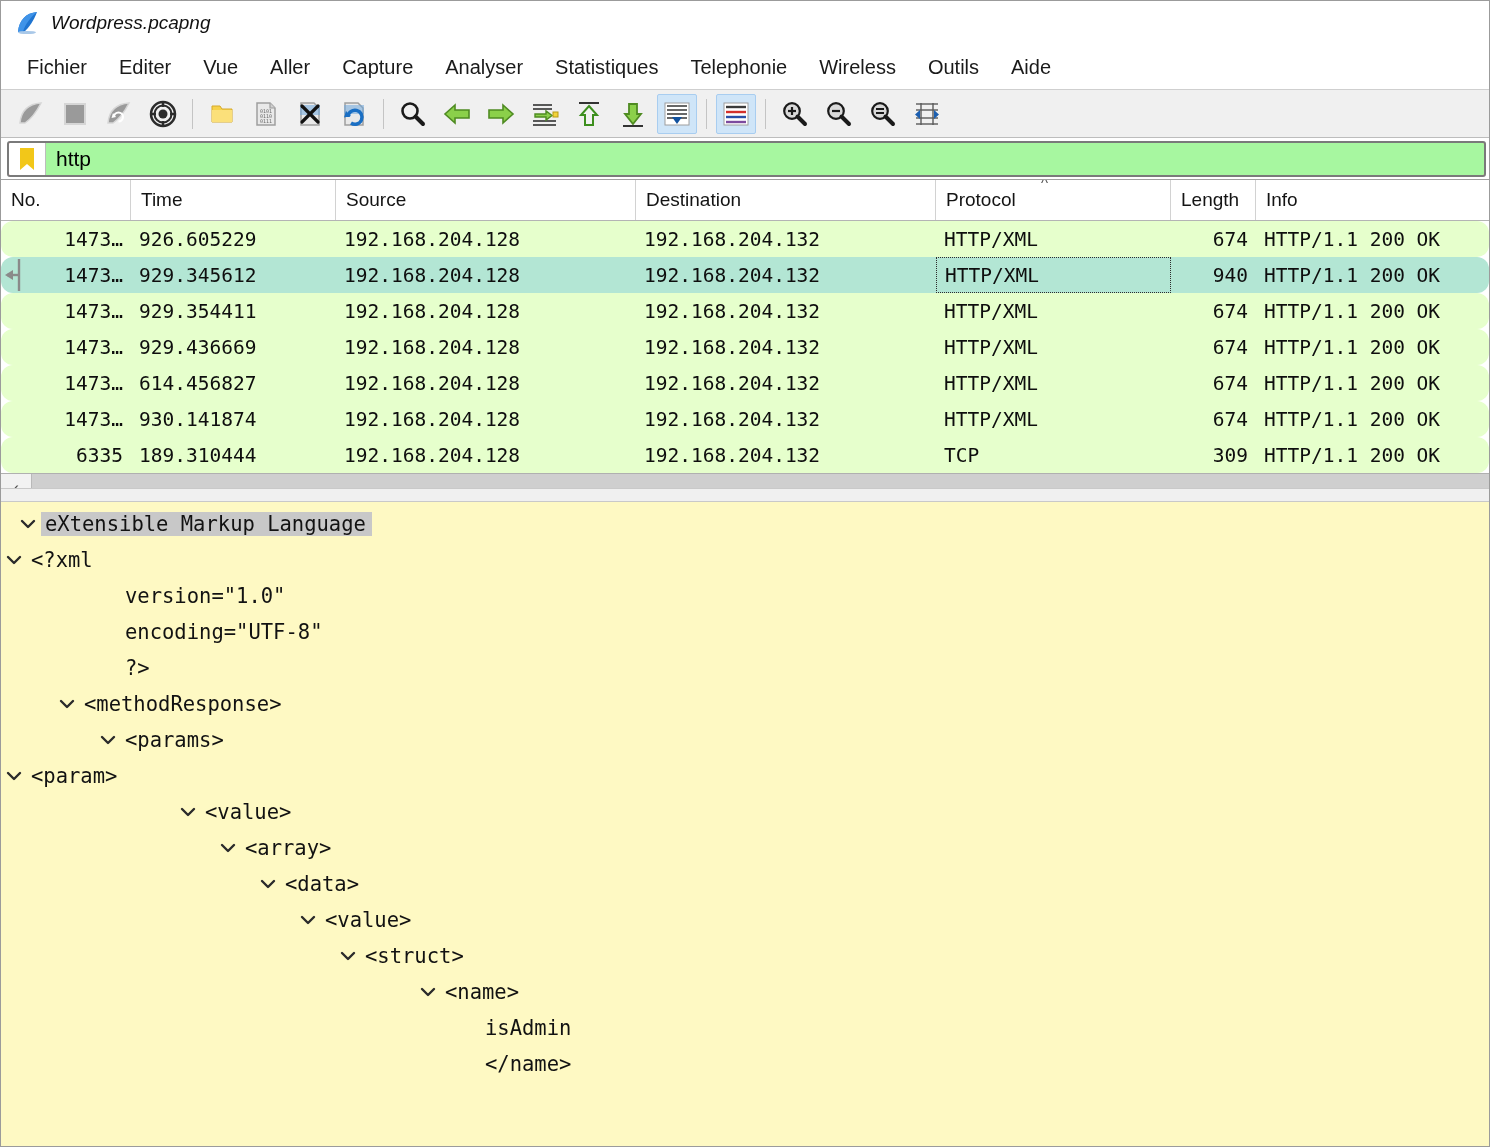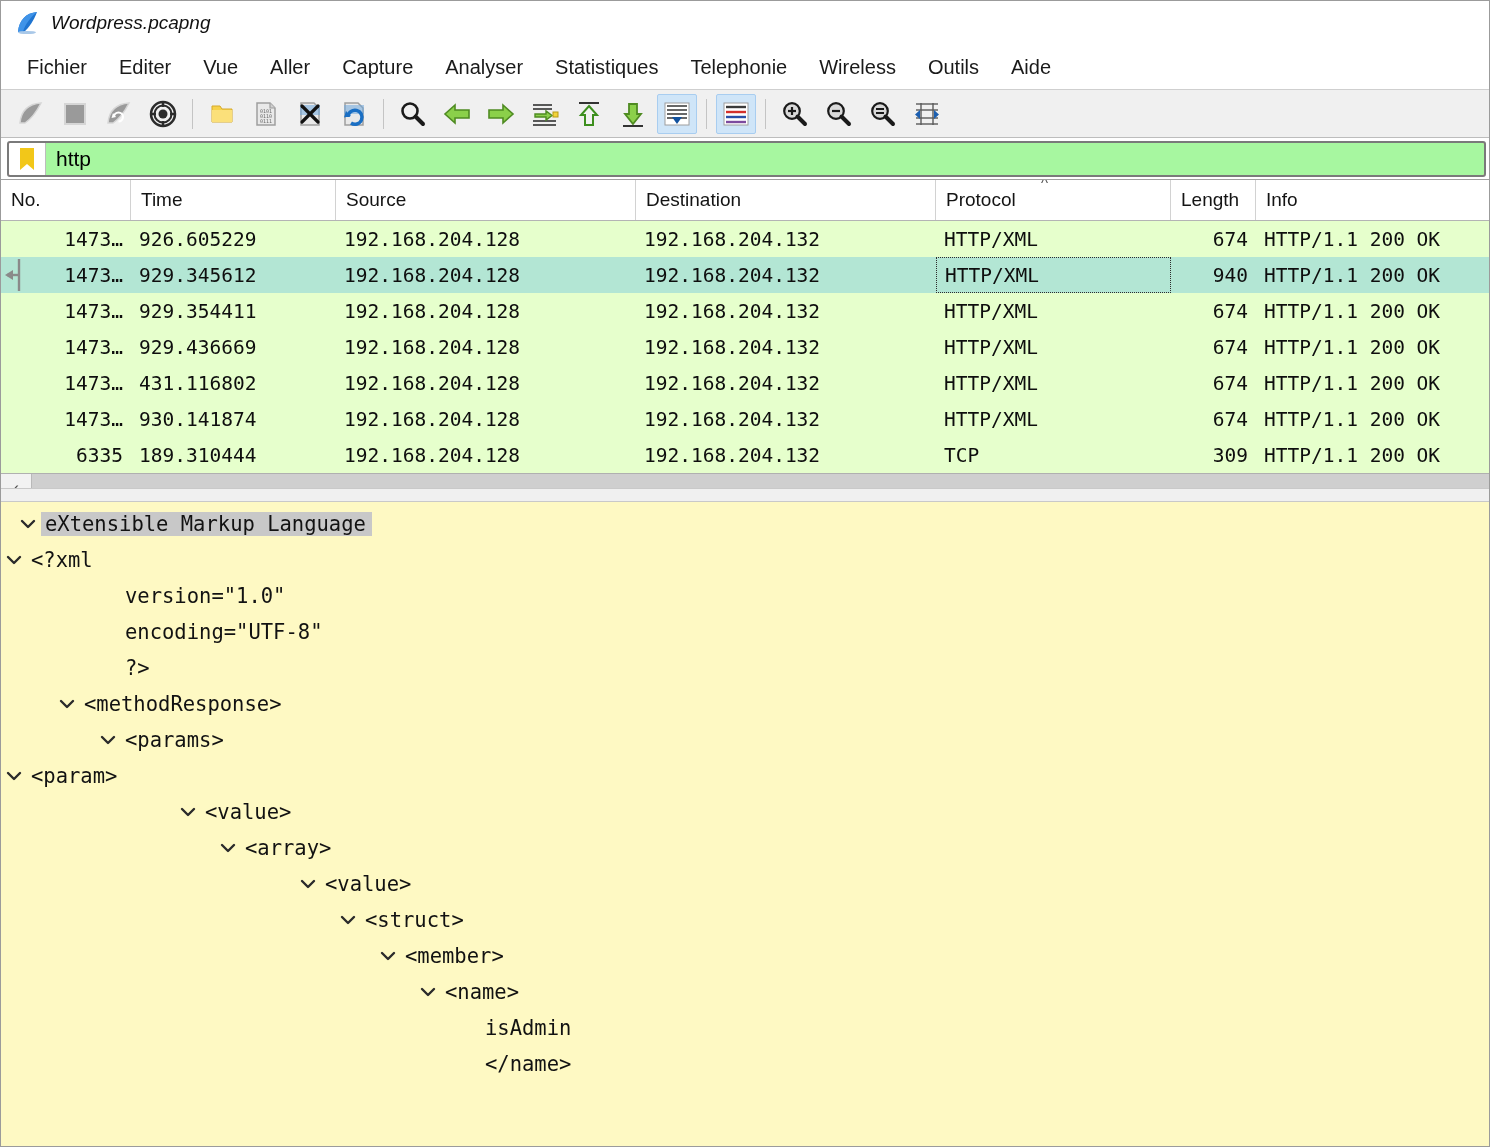--- a/index.html
+++ b/index.html
@@ -133,20 +133,21 @@
     font-family: "Liberation Sans", sans-serif;
   }
   .hcell:last-child { border-right: none; }
 
   .prow {
     height: 36px; display: flex; align-items: stretch;
     background: #e6ffcc;
     font-family: "DejaVu Sans Mono", monospace;
     font-size: 19.5px; color: #0e0e0e;
     position: relative;
+    border-radius: 12px;
   }
   .prow.selected { background: #b3e6d4; }
   .pcell {
     display: flex; align-items: center;
     box-sizing: border-box;
     white-space: nowrap; overflow: hidden;
   }
   .pcell.num   { justify-content: flex-end; padding-right: 8px; }
   .pcell.len   { justify-content: flex-end; padding-right: 8px; }
   .pcell.left  { justify-content: flex-start; padding-left: 8px; }
@@ -478,21 +479,21 @@
           <div class="pcell num" style="width: 130px;">1473…</div>
           <div class="pcell left" style="width: 205px;">929.436669</div>
           <div class="pcell left" style="width: 300px;">192.168.204.128</div>
           <div class="pcell left" style="width: 300px;">192.168.204.132</div>
           <div class="pcell left" style="width: 235px;">HTTP/XML</div>
           <div class="pcell len" style="width: 85px;">674</div>
           <div class="pcell left" style="width: 233px;">HTTP/1.1 200 OK</div>
         </div>
         <div class="prow">
           <div class="pcell num" style="width: 130px;">1473…</div>
-          <div class="pcell left" style="width: 205px;">431.116802</div>
+          <div class="pcell left" style="width: 205px;">614.456827</div>
           <div class="pcell left" style="width: 300px;">192.168.204.128</div>
           <div class="pcell left" style="width: 300px;">192.168.204.132</div>
           <div class="pcell left" style="width: 235px;">HTTP/XML</div>
           <div class="pcell len" style="width: 85px;">674</div>
           <div class="pcell left" style="width: 233px;">HTTP/1.1 200 OK</div>
         </div>
         <div class="prow">
           <div class="pcell num" style="width: 130px;">1473…</div>
           <div class="pcell left" style="width: 205px;">930.141874</div>
           <div class="pcell left" style="width: 300px;">192.168.204.128</div>
@@ -585,43 +586,43 @@
           <span class="tlabel">&lt;value&gt;</span>
         </div>
         <div class="tnode" style="padding-left: 214px;">
           <span class="twist">
             <svg width="18" height="14" viewBox="0 0 18 14">
               <path d="M3 4 L9 10 L15 4" fill="none" stroke="#2b2b2b" stroke-width="2.4" stroke-linecap="round" stroke-linejoin="round"></path>
             </svg>
           </span>
           <span class="tlabel">&lt;array&gt;</span>
         </div>
+        <div class="tnode" style="padding-left: 254px;">
+          <span class="twist">
+            <svg width="18" height="14" viewBox="0 0 18 14">
+              <path d="M3 4 L9 10 L15 4" fill="none" stroke="#2b2b2b" stroke-width="2.4" stroke-linecap="round" stroke-linejoin="round"></path>
+            </svg>
+          </span>
+          <span class="tlabel">&lt;data&gt;</span>
+        </div>
         <div class="tnode" style="padding-left: 294px;">
           <span class="twist">
             <svg width="18" height="14" viewBox="0 0 18 14">
               <path d="M3 4 L9 10 L15 4" fill="none" stroke="#2b2b2b" stroke-width="2.4" stroke-linecap="round" stroke-linejoin="round"></path>
             </svg>
           </span>
           <span class="tlabel">&lt;value&gt;</span>
         </div>
         <div class="tnode" style="padding-left: 334px;">
           <span class="twist">
             <svg width="18" height="14" viewBox="0 0 18 14">
               <path d="M3 4 L9 10 L15 4" fill="none" stroke="#2b2b2b" stroke-width="2.4" stroke-linecap="round" stroke-linejoin="round"></path>
             </svg>
           </span>
           <span class="tlabel">&lt;struct&gt;</span>
-        </div>
-        <div class="tnode" style="padding-left: 374px;">
-          <span class="twist">
-            <svg width="18" height="14" viewBox="0 0 18 14">
-              <path d="M3 4 L9 10 L15 4" fill="none" stroke="#2b2b2b" stroke-width="2.4" stroke-linecap="round" stroke-linejoin="round"></path>
-            </svg>
-          </span>
-          <span class="tlabel">&lt;member&gt;</span>
         </div>
         <div class="tnode" style="padding-left: 414px;">
           <span class="twist">
             <svg width="18" height="14" viewBox="0 0 18 14">
               <path d="M3 4 L9 10 L15 4" fill="none" stroke="#2b2b2b" stroke-width="2.4" stroke-linecap="round" stroke-linejoin="round"></path>
             </svg>
           </span>
           <span class="tlabel">&lt;name&gt;</span>
         </div>
         <div class="tnode" style="padding-left: 454px;">

